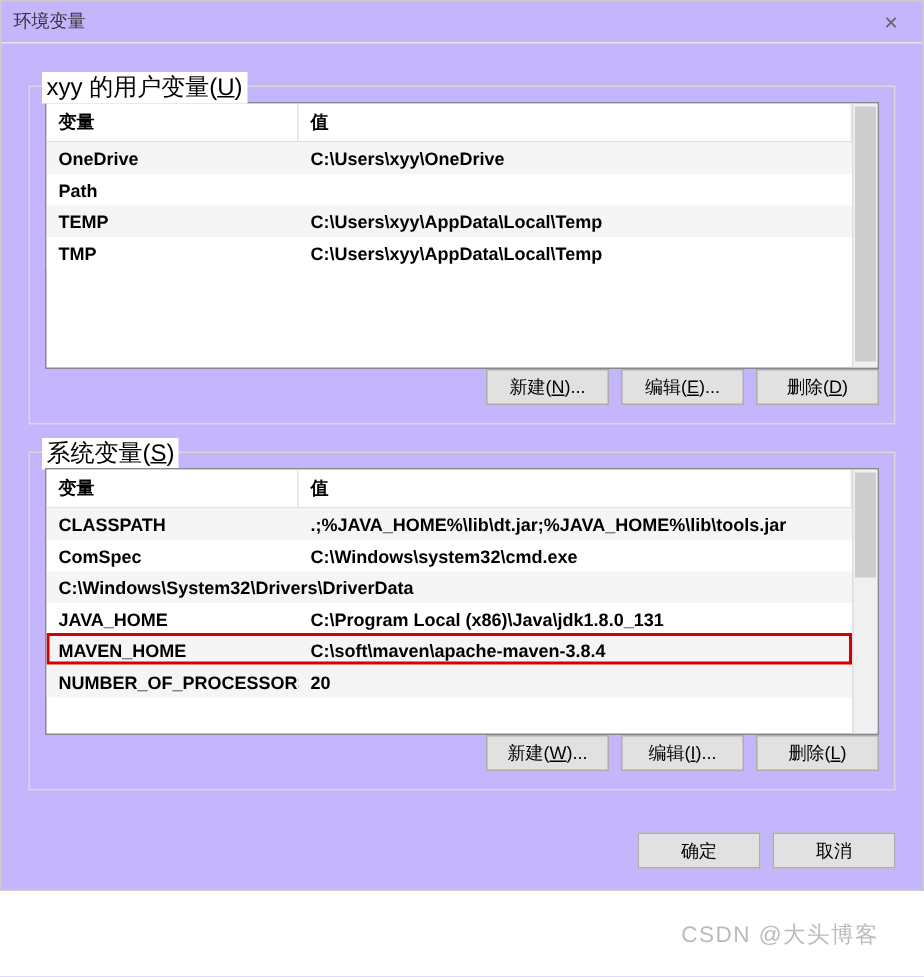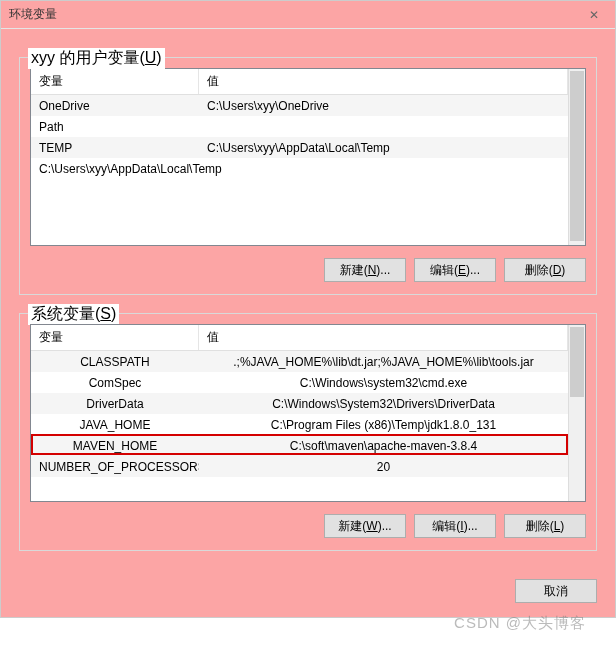--- a/index.html
+++ b/index.html
@@ -5,21 +5,21 @@
     * { box-sizing: border-box; margin: 0; padding: 0; }
     body {
       font-family: "Microsoft YaHei", "Segoe UI", Tahoma, sans-serif;
       font-size: 12px;
       background: #fff;
       width: 616px;
       height: 651px;
       overflow: hidden;
       color: #000;
     }
-    .dialog { width: 616px; border: 1px solid #ccc; background: #fca5a5; }
+    .dialog { width: 616px; border: 1px solid #ccc; background: #c4b5fd; }
     .titlebar {
       height: 28px;
       display: flex;
       align-items: center;
       padding: 0 8px;
       border-bottom: 1px solid #e5e5e5;
       position: relative;
     }
     .titlebar-title { font-size: 12px; color: #333; }
     .titlebar-close {
@@ -45,21 +45,21 @@
       font-size: 16px;
     }
     .groupbox-label .mn { text-decoration: underline; }
     .listview {
       border: 1px solid #828790;
       background: #fff;
       height: 178px;
       display: flex;
       overflow: hidden;
     }
-    .listview-content { flex: 1; overflow: hidden; }
+    .listview-content { flex: 1; overflow: hidden; font-weight: bold; }
     .lv-header { display: flex; border-bottom: 1px solid #e0e0e0; background: #fff; }
     .lv-hcell {
       padding: 4px 8px;
       font-size: 12px;
       border-right: 1px solid #e5e5e5;
       color: #000;
     }
     .col-name { width: 168px; flex: 0 0 168px; }
     .col-val { flex: 1; }
     .lv-row { display: flex; height: 21px; align-items: center; }
@@ -67,21 +67,21 @@
     .lv-row:nth-child(even) { background: #fff; }
     .lv-cell {
       padding: 0 8px;
       font-size: 12px;
       white-space: nowrap;
       overflow: hidden;
       text-overflow: clip;
     }
     .lv-scrollbar { width: 17px; background: #f0f0f0; border-left: 1px solid #ddd; position: relative; }
     .lv-thumb { position: absolute; left: 1px; right: 1px; background: #cdcdcd; }
-    .btn-row { display: flex; justify-content: flex-end; gap: 8px; margin-top: 12px; }
+    .btn-row { display: flex; justify-content: flex-end; gap: 8px; }
     .btn {
       min-width: 82px;
       height: 24px;
       border: 1px solid #adadad;
       background: #e1e1e1;
       font-size: 12px;
       font-family: inherit;
       padding: 0 10px;
       text-align: center;
     }
@@ -136,20 +136,21 @@
                 <div class="lv-cell col-val">C:\Users\xyy\OneDrive</div>
               </div>
               <div class="lv-row">
                 <div class="lv-cell col-name">Path</div>
               </div>
               <div class="lv-row">
                 <div class="lv-cell col-name">TEMP</div>
                 <div class="lv-cell col-val">C:\Users\xyy\AppData\Local\Temp</div>
               </div>
               <div class="lv-row">
+                <div class="lv-cell col-name">TMP</div>
                 <div class="lv-cell col-val">C:\Users\xyy\AppData\Local\Temp</div>
               </div>
             </div>
         </div>
         <div class="lv-scrollbar">
           <div class="lv-thumb" style="top:2px;height:170px;"></div>
         </div>
       </div>
       <div class="btn-row">
         <button class="btn"><span>新建(</span><span class="mn">N</span><span>)...</span></button>
@@ -161,36 +162,35 @@
     <div class="groupbox sys-area">
       <div class="groupbox-label">
         <span>系统变量(</span><span class="mn">S</span><span>)</span>
       </div>
       <div class="listview" style="position:relative;">
         <div class="listview-content">
           <div class="lv-header">
             <div class="lv-hcell col-name">变量</div>
             <div class="lv-hcell col-val">值</div>
           </div>
-          <div id="system-rows" style="position:relative;text-align:center;">
+          <div id="system-rows" style="position:relative;">
               <div class="lv-row">
                 <div class="lv-cell col-name">CLASSPATH</div>
                 <div class="lv-cell col-val">.;%JAVA_HOME%\lib\dt.jar;%JAVA_HOME%\lib\tools.jar</div>
               </div>
               <div class="lv-row">
                 <div class="lv-cell col-name">ComSpec</div>
                 <div class="lv-cell col-val">C:\Windows\system32\cmd.exe</div>
               </div>
               <div class="lv-row">
-                <div class="lv-cell col-name">DriverData</div>
                 <div class="lv-cell col-val">C:\Windows\System32\Drivers\DriverData</div>
               </div>
               <div class="lv-row">
                 <div class="lv-cell col-name">JAVA_HOME</div>
-                <div class="lv-cell col-val">C:\Program Files (x86)\Temp\jdk1.8.0_131</div>
+                <div class="lv-cell col-val">C:\Program Local (x86)\Java\jdk1.8.0_131</div>
               </div>
               <div class="lv-row">
                 <div class="lv-cell col-name">MAVEN_HOME</div>
                 <div class="lv-cell col-val">C:\soft\maven\apache-maven-3.8.4</div>
               </div>
               <div class="highlight-box" style="left: 0px; right: 0px; top: 83px; height: 21px;"></div>
               <div class="lv-row">
                 <div class="lv-cell col-name">NUMBER_OF_PROCESSORS</div>
                 <div class="lv-cell col-val">20</div>
               </div>
@@ -203,17 +203,18 @@
       <div class="btn-row">
         <button class="btn"><span>新建(</span><span class="mn">W</span><span>)...</span></button>
         <button class="btn"><span>编辑(</span><span class="mn">I</span><span>)...</span></button>
         <button class="btn"><span>删除(</span><span class="mn">L</span><span>)</span></button>
       </div>
     </div>
 
   </div>
 
   <div class="dialog-btns">
+    <button class="btn">确定</button>
     <button class="btn">取消</button>
   </div>
 </div>
 
 <div class="watermark">CSDN @大头博客</div>
 
 </body></html>

